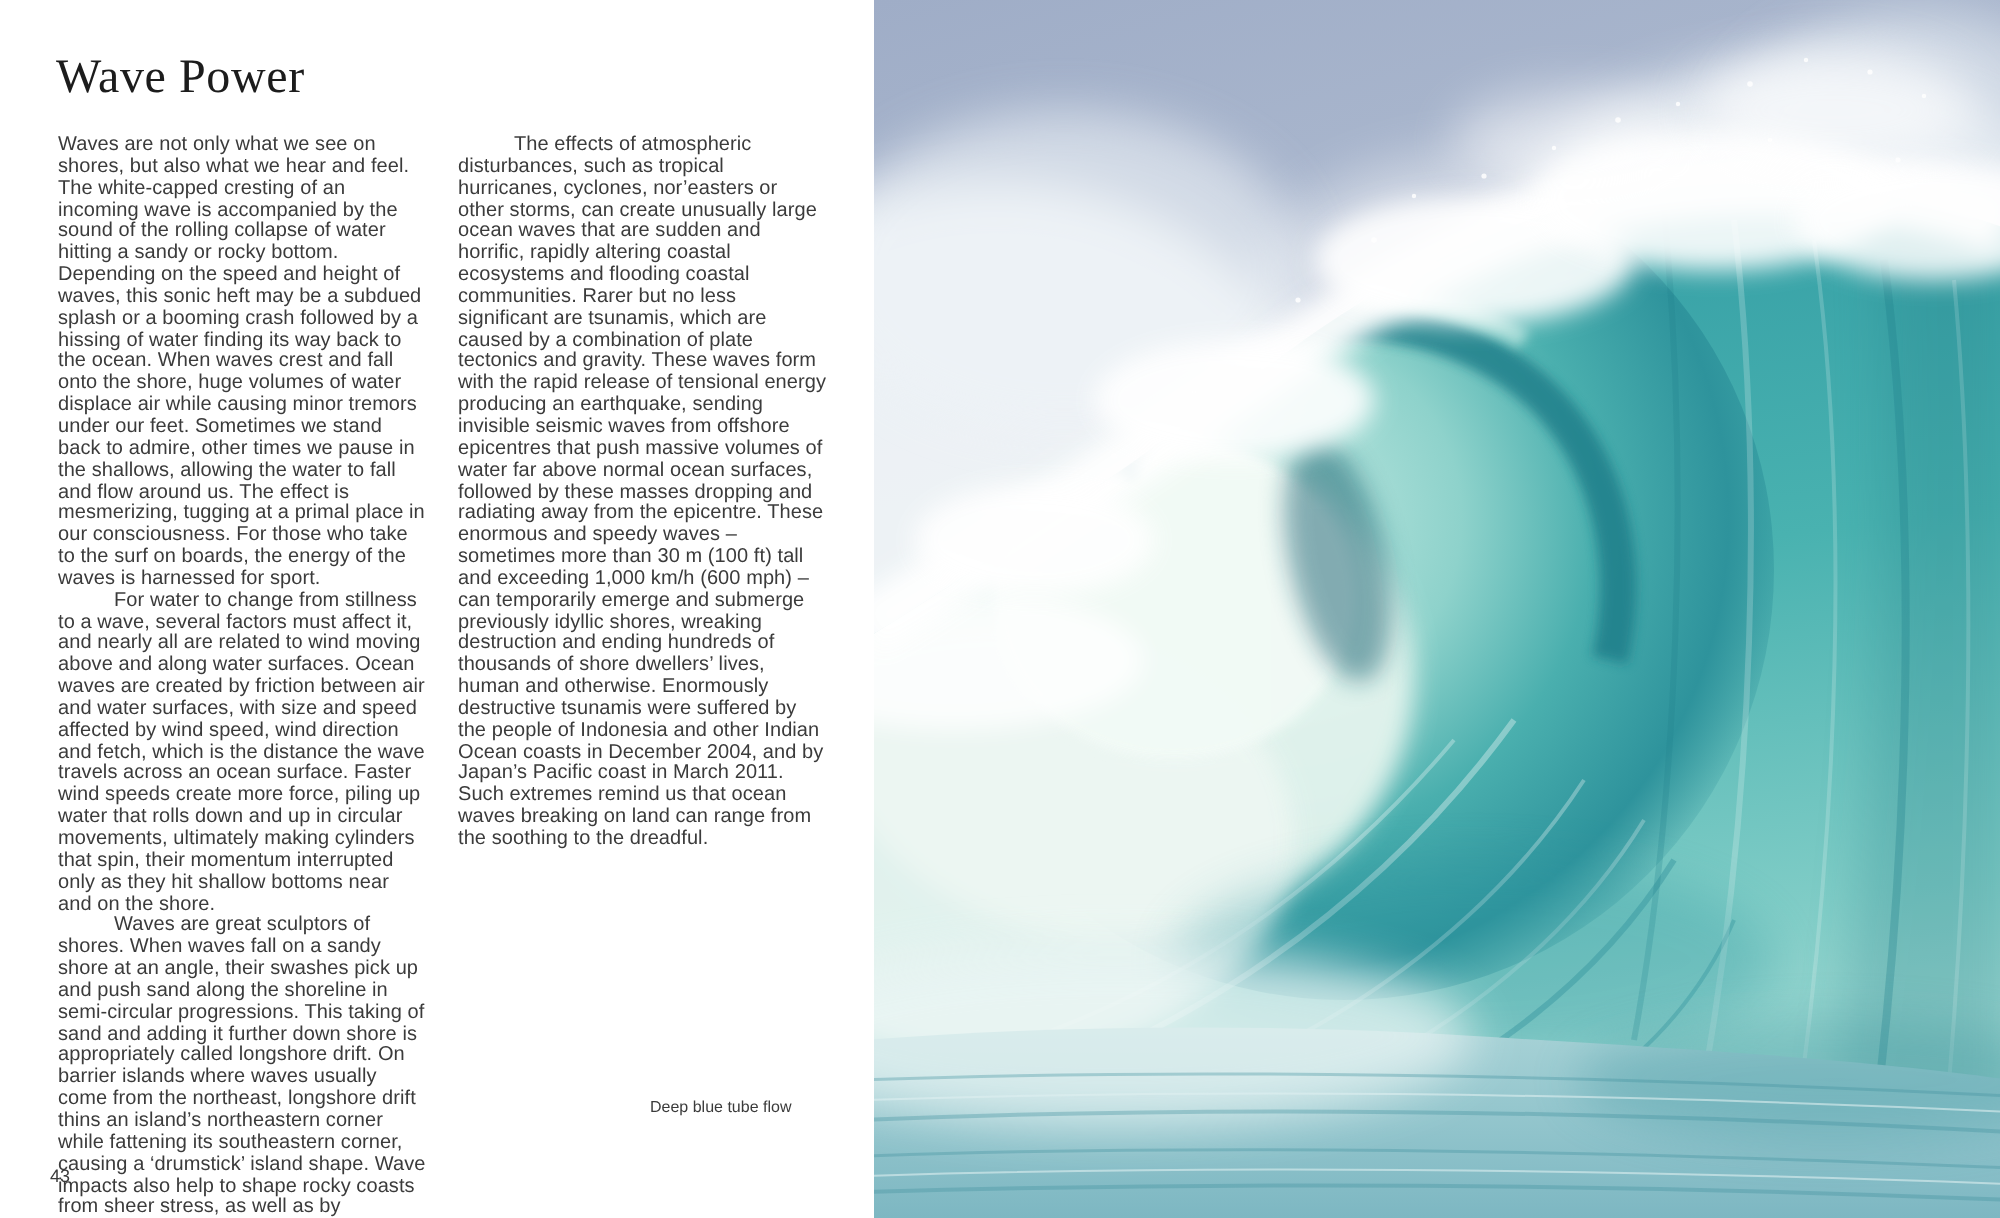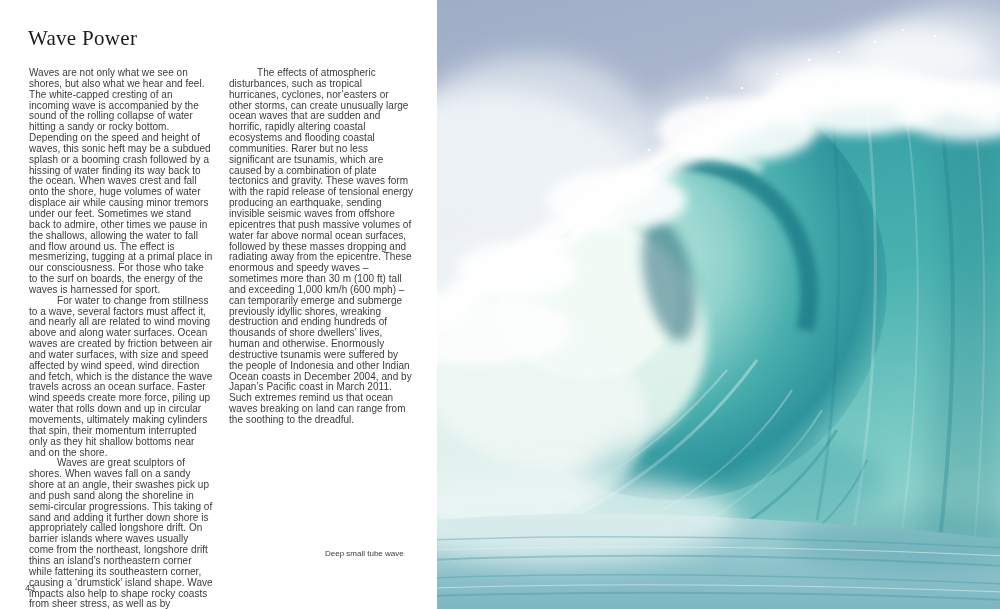--- a/index.html
+++ b/index.html
@@ -21,21 +21,21 @@
     left: 0; top: 0;
     width: 437px; height: 609px;
     background: #ffffff;
   }
   .page-title {
     position: absolute;
     left: 28px; top: 26px;
     margin: 0;
     font-family: "Liberation Serif", serif;
     font-weight: 400;
-    font-size: 21px;
+    font-size: 24px;
     letter-spacing: 0.3px;
     color: #1c1c1c;
   }
   .columns {
     position: absolute;
     left: 29px; top: 68px;
     width: 385px;
     display: flex;
     gap: 15px;
   }
@@ -82,21 +82,21 @@
       <div class="col">
         <p>Waves are not only what we see on shores, but also what we hear and feel. The white-capped cresting of an incoming wave is accompanied by the sound of the rolling collapse of water hitting a sandy or rocky bottom. Depending on the speed and height of waves, this sonic heft may be a subdued splash or a booming crash followed by a hissing of water finding its way back to the ocean. When waves crest and fall onto the shore, huge volumes of water displace air while causing minor tremors under our feet. Sometimes we stand back to admire, other times we pause in the shallows, allowing the water to fall and flow around us. The effect is mesmerizing, tugging at a primal place in our consciousness. For those who take to the surf on boards, the energy of the waves is harnessed for sport.</p>
         <p class="indent">For water to change from stillness to a wave, several factors must affect it, and nearly all are related to wind moving above and along water surfaces. Ocean waves are created by friction between air and water surfaces, with size and speed affected by wind speed, wind direction and fetch, which is the distance the wave travels across an ocean surface. Faster wind speeds create more force, piling up water that rolls down and up in circular movements, ultimately making cylinders that spin, their momentum interrupted only as they hit shallow bottoms near and on the shore.</p>
         <p class="indent">Waves are great sculptors of shores. When waves fall on a sandy shore at an angle, their swashes pick up and push sand along the shoreline in semi-circular progressions. This taking of sand and adding it further down shore is appropriately called longshore drift. On barrier islands where waves usually come from the northeast, longshore drift thins an island’s northeastern corner while fattening its southeastern corner, causing a ‘drumstick’ island shape. Wave impacts also help to shape rocky coasts from sheer stress, as well as by whatever might be included in a wave, which varies from sand to much larger particles. This wave-caused erosion may then work in tandem with millions of small animals, such as marine snails that cling to and scrape algae growing on the rock.</p>
       </div>
       <div class="col">
         <p class="indent">The effects of atmospheric disturbances, such as tropical hurricanes, cyclones, nor’easters or other storms, can create unusually large ocean waves that are sudden and horrific, rapidly altering coastal ecosystems and flooding coastal communities. Rarer but no less significant are tsunamis, which are caused by a combination of plate tectonics and gravity. These waves form with the rapid release of tensional energy producing an earthquake, sending invisible seismic waves from offshore epicentres that push massive volumes of water far above normal ocean surfaces, followed by these masses dropping and radiating away from the epicentre. These enormous and speedy waves – sometimes more than 30 m (100 ft) tall and exceeding 1,000 km/h (600 mph) – can temporarily emerge and submerge previously idyllic shores, wreaking destruction and ending hundreds of thousands of shore dwellers’ lives, human and otherwise. Enormously destructive tsunamis were suffered by the people of Indonesia and other Indian Ocean coasts in December 2004, and by Japan’s Pacific coast in March 2011. Such extremes remind us that ocean waves breaking on land can range from the soothing to the dreadful.</p>
       </div>
     </div>
 
-    <div class="photo-caption">Deep small tube wave</div>
+    <div class="photo-caption">Deep blue tube flow</div>
     <div class="page-number">43</div>
   </div>
 
   <div class="photo-page">
     <svg viewBox="0 0 563 609" preserveAspectRatio="none" aria-hidden="true">
       <defs>
         <linearGradient id="sky" x1="0" y1="0" x2="0.25" y2="1">
           <stop offset="0" stop-color="#9fadc7"></stop>
           <stop offset="0.5" stop-color="#b3bfd3"></stop>
           <stop offset="1" stop-color="#d9e1eb"></stop>

